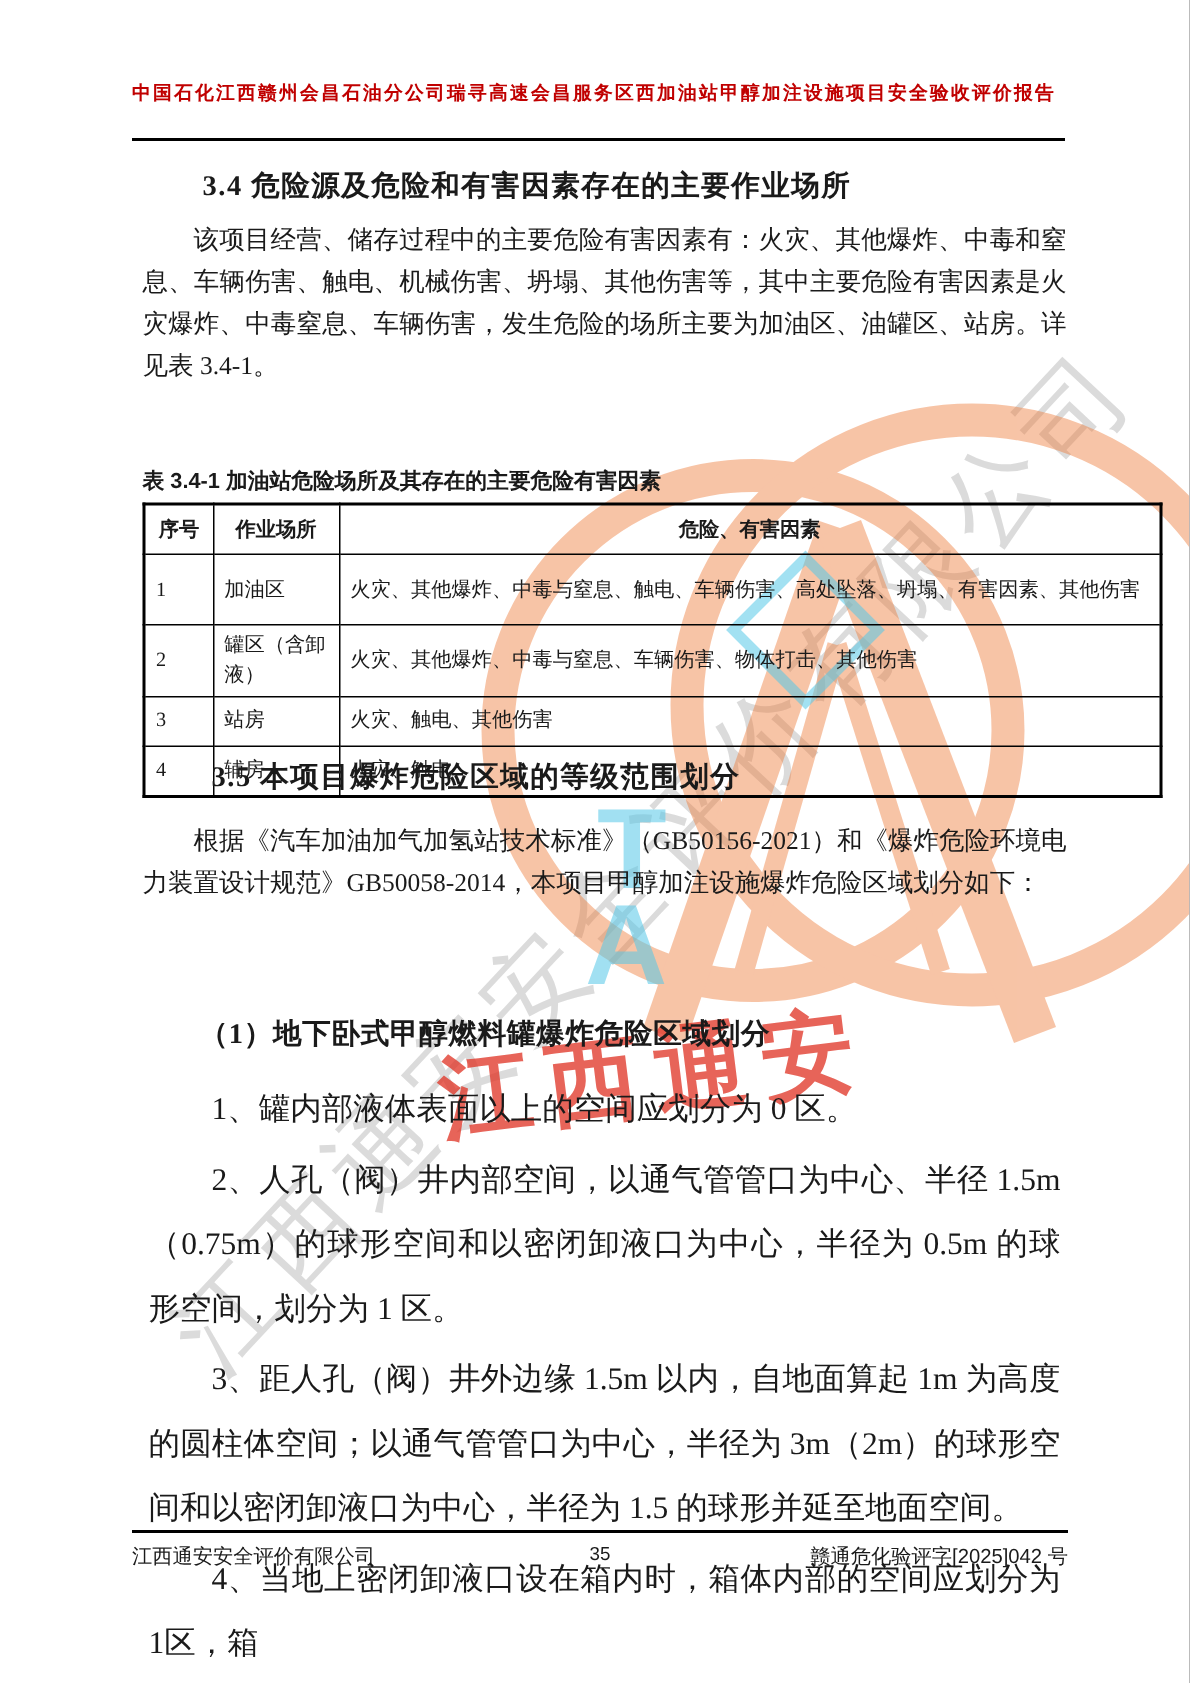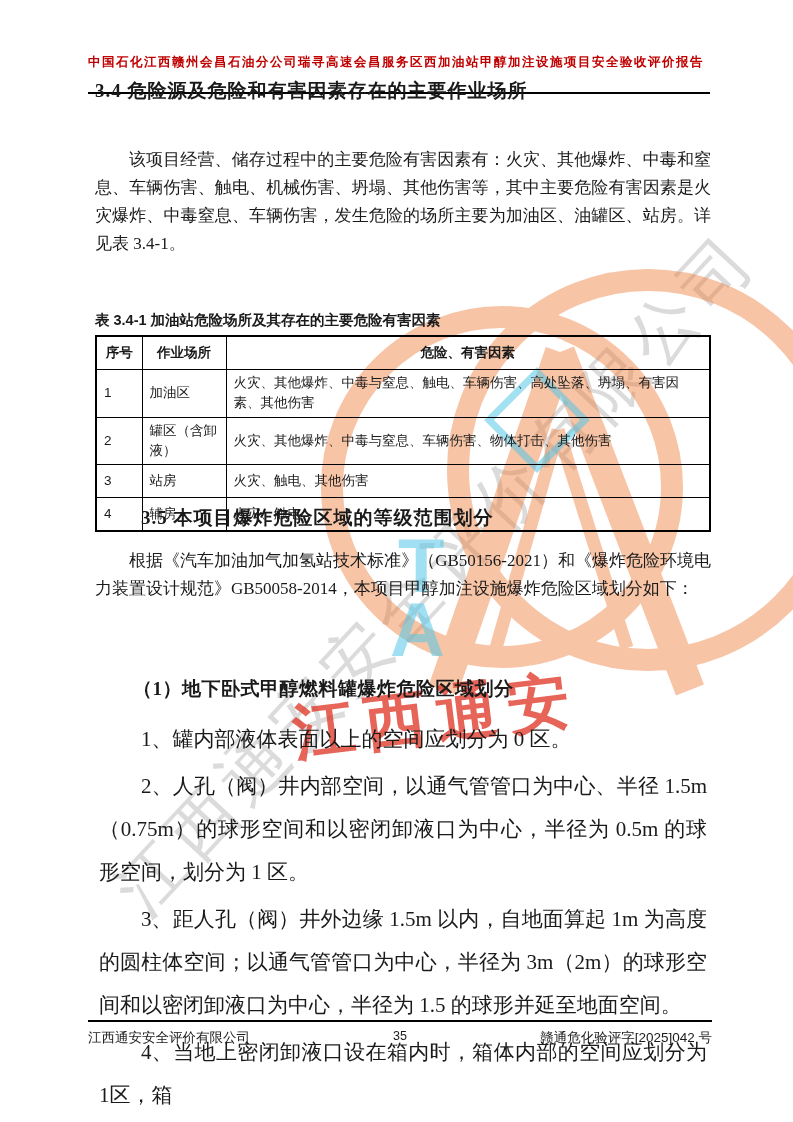--- a/index.html
+++ b/index.html
@@ -37,44 +37,44 @@
     color:#c00000;font-weight:bold;font-size:12.5px;letter-spacing:1.5px;
     font-family:"Liberation Sans", sans-serif;
     padding-bottom:21px;border-bottom:2.5px solid #000;
     text-align:justify;
   }
   .h-sec{
     position:absolute;left:95px;width:617px;
     font-size:19px;font-weight:bold;letter-spacing:1px;
     font-family:"Liberation Serif", serif;
   }
-  .h34{top:78px;}
+  .h34{top:111px;margin-left:40px;}
   .h35{top:505px;padding-left:46px;}
   .para{
     position:absolute;left:95px;width:616px;
     font-size:17px;line-height:28px;
     text-align:justify;text-indent:2em;
   }
   .para1{top:146px;}
   .para2{top:547px;}
   .sub-head{
     position:absolute;left:95px;top:676px;width:616px;
     font-size:19px;font-weight:bold;text-indent:2em;letter-spacing:.5px;
   }
   .items{position:absolute;left:95px;top:714px;width:616px;}
   .items p{margin:4px;font-size:21px;line-height:43px;text-align:justify;text-indent:2em;}
   .tbl-caption{
     position:absolute;left:95px;top:311px;width:616px;
     font-size:14.5px;font-weight:bold;
     font-family:"Liberation Sans", sans-serif;
   }
   table.hazard{
-    position:absolute;left:95px;top:335px;width:616px;
+    position:absolute;left:95px;top:335px;width:680px;
     border-collapse:collapse;
-    font-family:Liberation Sans, sans-serif;
+    font-family:Liberation Serif, serif;
     font-size:13.5px;
   }
   table.hazard th,table.hazard td{
     border:1px solid #000;
     padding:3px 7px;line-height:1.5;
     vertical-align:middle;text-align:left;
   }
   table.hazard{border:2px solid #000;}
   table.hazard th{text-align:center;font-weight:bold;height:26px;}
   .col-no{width:46px;}

